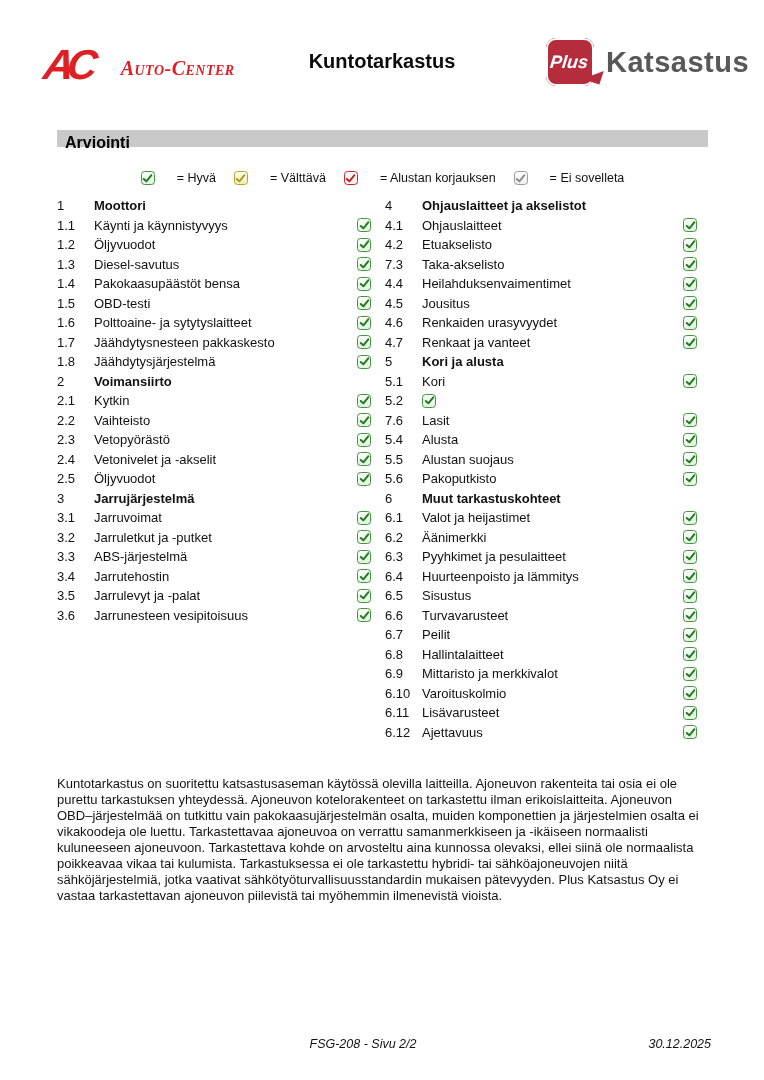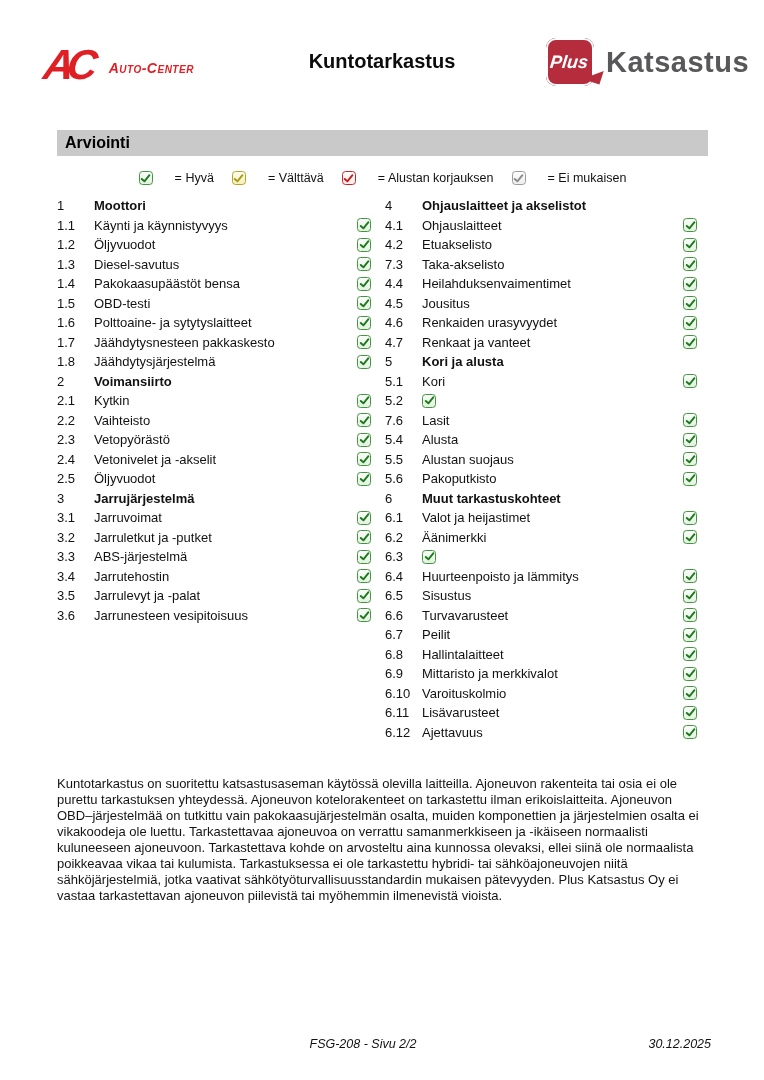--- a/index.html
+++ b/index.html
@@ -7,37 +7,37 @@
   .page {
     position:relative; width:764px; height:1080px; margin:0 auto;
     background:#ffffff; font-family:"Liberation Sans", sans-serif; color:#111;
     overflow:hidden;
   }
   
   .brand-left { position:absolute; left:44px; top:44px; display:flex; align-items:center;
     color:var(--brand-red,#e01f25); }
   .ac-mark { font-size:42px; font-weight:bold; font-style:italic; letter-spacing:-7px;
     transform:skewX(-8deg); line-height:1; padding-right:10px; }
-  .ac-name { font-size:14px; font-weight:bold; font-style:italic; font-variant:small-caps;
-    letter-spacing:.5px; margin-left:8px; padding-top:6px; }
+  .ac-name { font-size:20px; font-weight:bold; font-style:italic; font-variant:small-caps;
+    letter-spacing:.5px; margin-left:20px; padding-top:6px;font-family:Liberation Serif, serif; }
   .doc-title { position:absolute; left:0; right:0; top:50px; text-align:center;
     font-size:20px; font-weight:bold; color:#0c0c0c; }
   .brand-right { position:absolute; left:546px; top:38px; display:flex; align-items:center; }
   .plus-badge { position:relative; width:48px; height:48px; border-radius:10px;
     background:var(--badge-red,#b52c3c); box-shadow:inset 0 0 0 2px #ffffff, inset 0 0 0 10px var(--badge-red,#b52c3c);
     display:flex; align-items:center; justify-content:center; }
   .plus-badge .plus-word { color:#fff; font-size:18px; font-weight:bold; font-style:italic;
     transform:skewX(-6deg); padding-right:2px; }
   .plus-badge::after { content:""; position:absolute; right:-8px; bottom:4px; width:0; height:0;
     border-style:solid; border-width:0 0 14px 18px;
     border-color:transparent transparent var(--badge-red,#b52c3c) transparent;
     transform:rotate(18deg); }
   .katsastus-name { font-size:29px; font-weight:bold; color:#58585a; margin-left:12px; letter-spacing:.5px; }
   
-  .section-bar { position:absolute; left:57px; top:130px; width:651px; height:26px;
+  .section-bar { position:absolute; left:57px; top:130px; width:651px; height:17px;
     background:var(--section-bar-bg,#c9c9c9); font-size:16px; font-weight:bold;
     line-height:26px; padding-left:8px; color:#000; }
   
   .legend { position:absolute; left:57px; top:171px; width:651px; display:flex;
     justify-content:center; align-items:center; gap:18px; }
   .legend-item { display:inline-flex; align-items:center; gap:22px; font-size:12.5px; color:#111; }
   
   .checkbox { width:14px; height:14px; border-radius:3.5px; display:inline-flex;
     align-items:center; justify-content:center; flex:0 0 14px; }
   .checkbox.good   { border:1.5px solid #43963f; background:linear-gradient(180deg,#fbfdfb,#e3f1e0); color:#1c7a1c; }
@@ -106,21 +106,21 @@
           </svg>
         </span>
         <span>= Alustan korjauksen</span>
       </span>
       <span class="legend-item">
         <span class="checkbox na">
           <svg viewBox="0 0 14 14" width="11" height="11" aria-hidden="true">
             <path d="M2.2 7.6 L5.6 10.6 L12 2.8" fill="none" stroke="currentColor" stroke-width="2.4" stroke-linecap="round" stroke-linejoin="round"></path>
           </svg>
         </span>
-        <span>= Ei mukaisen</span>
+        <span>= Ei sovelleta</span>
       </span>
     </div>
 
   <div class="checklist">
     <div class="col left">
         <div class="row section">
           <span class="num">1</span>
           <span class="label">Moottori</span>
         </div>
         <div class="row">
@@ -445,20 +445,21 @@
           <span class="num">6.2</span>
           <span class="label">Äänimerkki</span>
           <span class="checkbox good">
             <svg viewBox="0 0 14 14" width="11" height="11" aria-hidden="true">
               <path d="M2.2 7.6 L5.6 10.6 L12 2.8" fill="none" stroke="currentColor" stroke-width="2.4" stroke-linecap="round" stroke-linejoin="round"></path>
             </svg>
           </span>
         </div>
         <div class="row">
           <span class="num">6.3</span>
+          <span class="label">Pyyhkimet ja pesulaitteet</span>
           <span class="checkbox good">
             <svg viewBox="0 0 14 14" width="11" height="11" aria-hidden="true">
               <path d="M2.2 7.6 L5.6 10.6 L12 2.8" fill="none" stroke="currentColor" stroke-width="2.4" stroke-linecap="round" stroke-linejoin="round"></path>
             </svg>
           </span>
         </div>
         <div class="row">
           <span class="num">6.4</span>
           <span class="label">Huurteenpoisto ja lämmitys</span>
           <span class="checkbox good">

